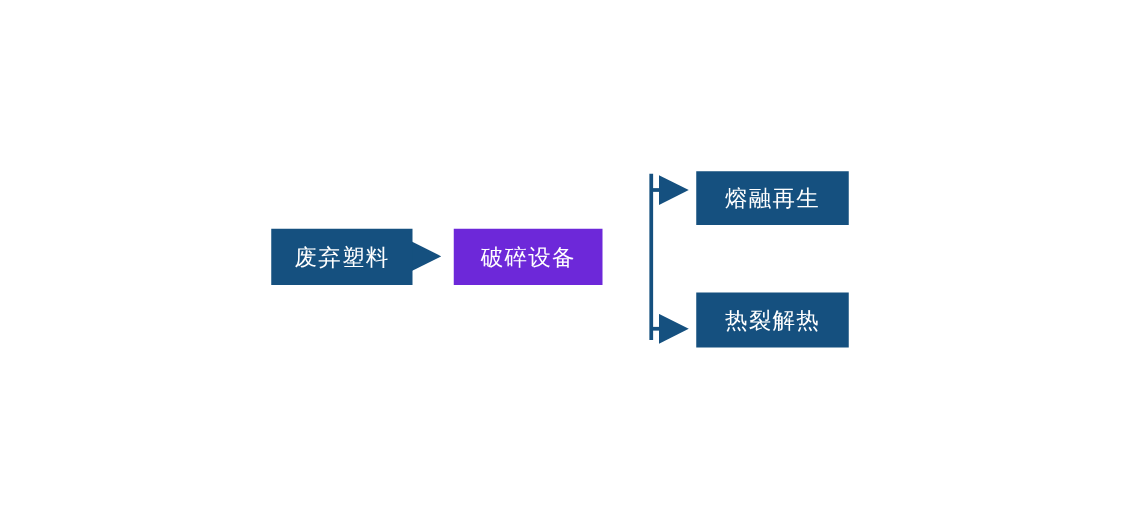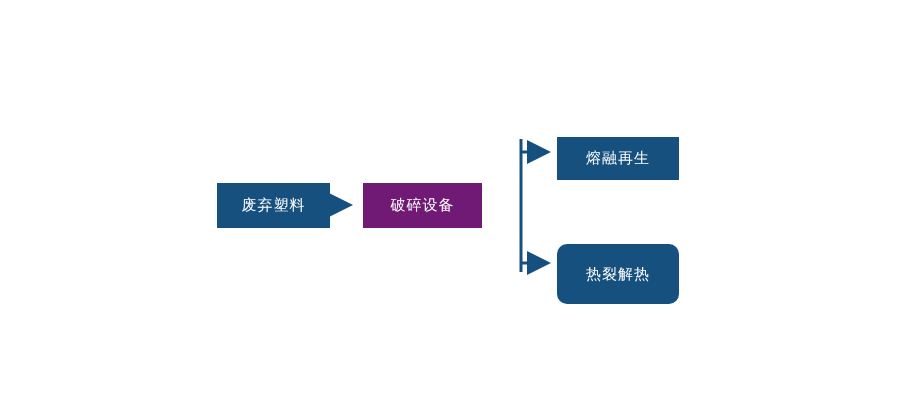--- a/index.html
+++ b/index.html
@@ -20,32 +20,32 @@
     left: 0;
     top: 0;
     pointer-events: none;
   }
   .node {
     position: absolute;
     display: flex;
     align-items: center;
     justify-content: center;
     color: #ffffff;
-    font-size: 15px;
+    font-size: 18px;
     letter-spacing: 1px;
     box-sizing: border-box;
     white-space: nowrap;
   }
   .node-blue { background: #15507F; }
-  .node-red  { background: #701a75; }
+  .node-red  { background: #6d28d9; }
 
   .node-waste    { left: 197px; top: 183px; width: 113px; height: 45px; margin-left: 20px; }
   .node-crush    { left: 363px; top: 183px; width: 119px; height: 45px; }
   .node-melt     { left: 557px; top: 137px; width: 122px; height: 43px; }
-  .node-pyro     { left: 557px; top: 244px; width: 122px; height: 60px; border-radius: 10px; }
+  .node-pyro     { left: 557px; top: 234px; width: 122px; height: 44px; }
 </style>
 </head>
 <body>
 
 <div class="canvas">
 
   <svg class="connectors" width="900" height="411" viewBox="0 0 900 411">
     <defs>
       <marker id="arrowhead" markerWidth="8" markerHeight="8" refX="6" refY="4" orient="auto">
         <path d="M0,0 L8,4 L0,8 Z" fill="#15507F"></path>

